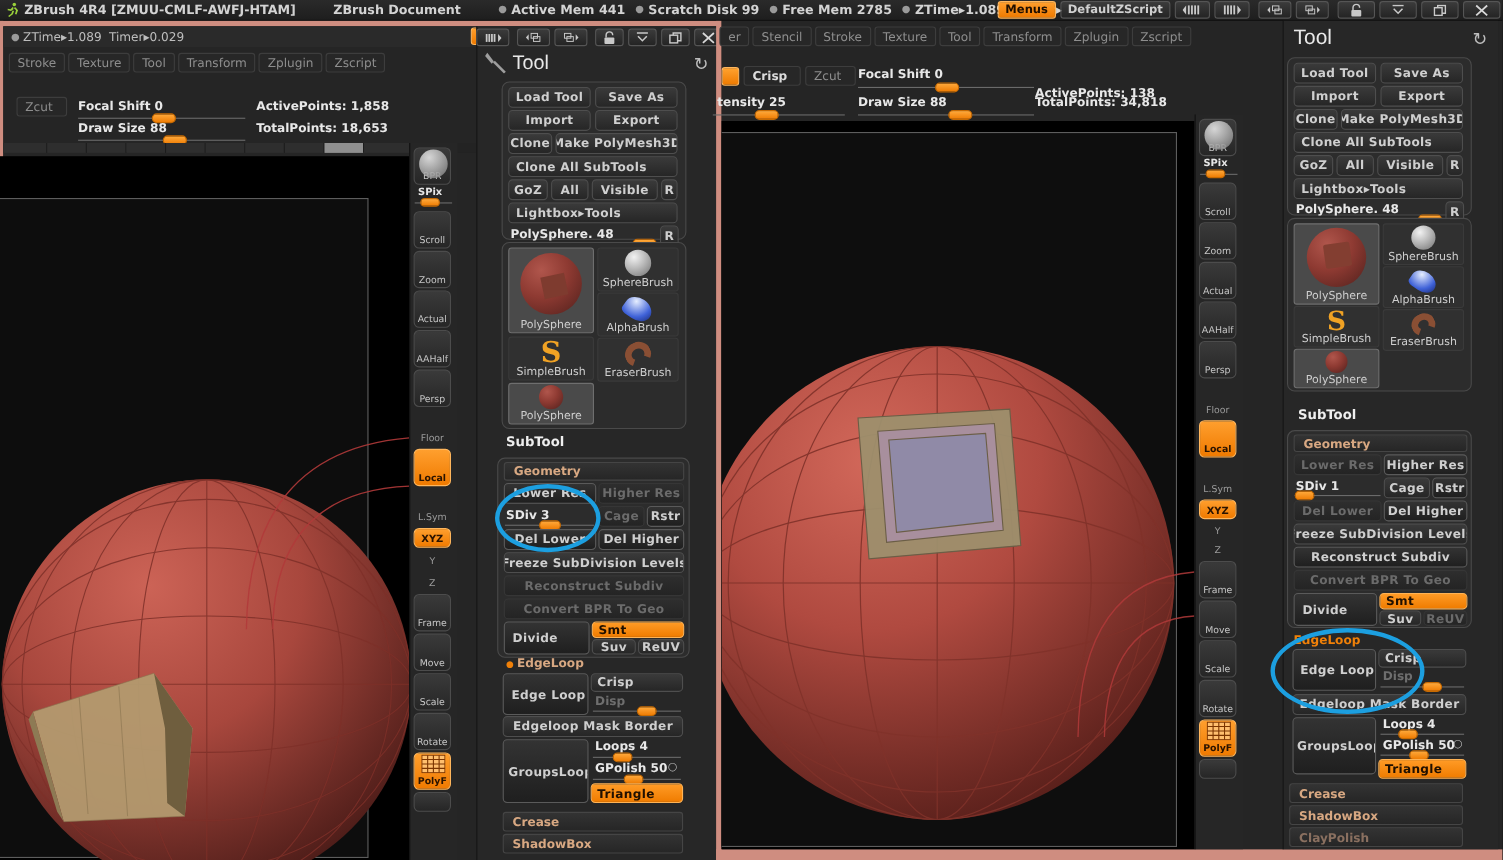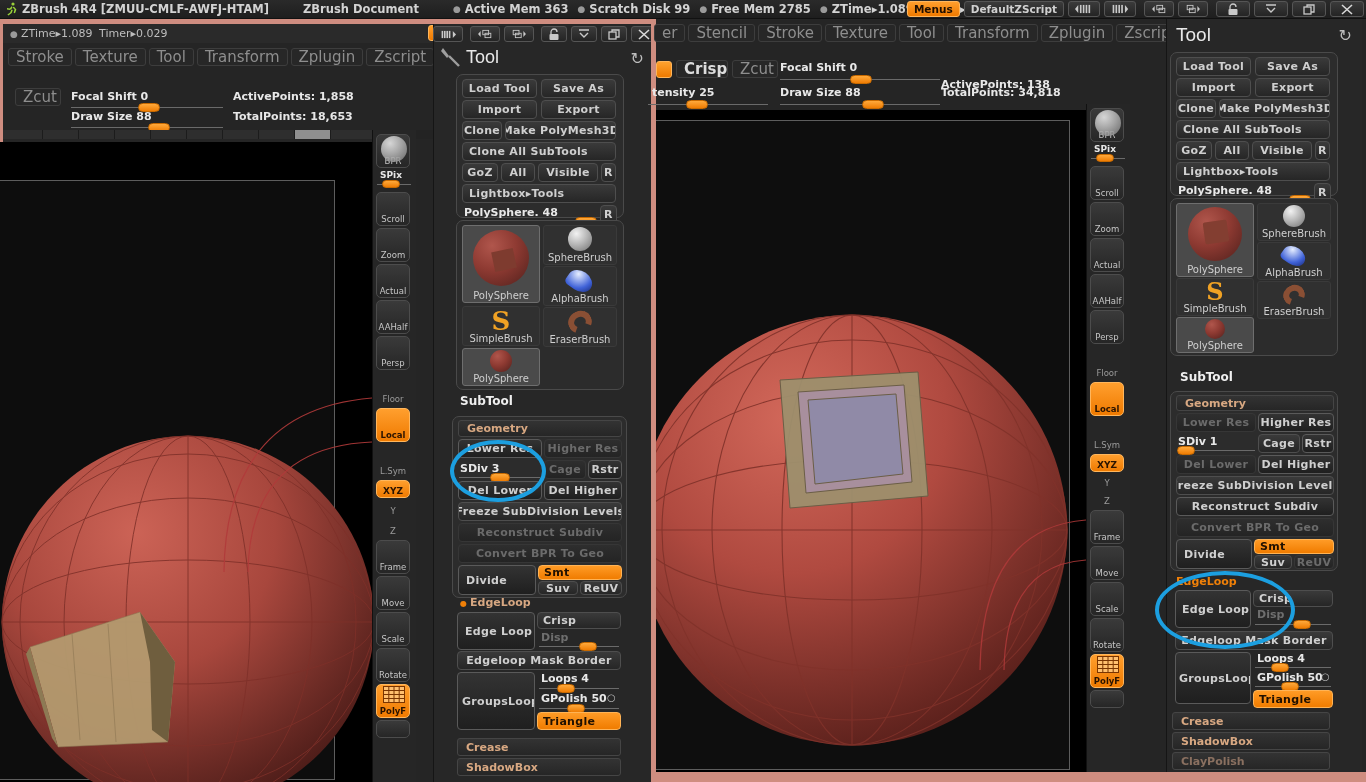--- a/index.html
+++ b/index.html
@@ -79,21 +79,21 @@
   }
   .tbtn.orange { background: linear-gradient(#ff9f2e,#ef7a00); color:#200f00; border-color:#ffb65c; }
 
   
   .salmon { position:absolute; background:#cf8d80; }
 
   
   .menustrip { position:absolute; display:flex; align-items:center; gap:3px; }
   .menuitem {
     height:18px; padding:0 7px; border:1px solid #3d3d3d; border-radius:3px;
-    color:#8e8e8e; font-size:15px; background:#272727;
+    color:#8e8e8e; font-size:11px; background:#272727;
     display:flex; align-items:center; white-space:nowrap;
   }
 
   
   .canvas { position:absolute; background:#000; overflow:hidden; }
   .docframe { position:absolute; border:1px solid #5d5d5d; }
 
   
   .vstrip { position:absolute; width:40px; background:#232323; border-left:1px solid #111; }
   .vbtn {
@@ -153,21 +153,21 @@
         <circle cx="8" cy="2" r="1.6"></circle>
         <path d="M7 4 L4.5 6.5 L2 6 L2 7.4 L5 8 L7.2 6.3 Z"></path>
         <path d="M7.4 5.2 L9.6 7.4 L8.6 10.8 L10 11.2 L11.4 7.4 L9 4.7 Z"></path>
         <path d="M6.4 7.6 L5.2 10.4 L2.4 12.6 L3.4 13.4 L6.7 11 L7.8 8 Z"></path>
       </g>
         </svg>
     </div>
     <span class="tb-text">ZBrush 4R4 [ZMUU-CMLF-AWFJ-HTAM]</span>
     <span class="tb-text" style="margin-left:34px;">ZBrush Document</span>
     <span class="dot" style="margin-left:34px;margin-right:4px;">●</span>
-    <span class="tb-text">Active Mem 363</span>
+    <span class="tb-text">Active Mem 441</span>
     <span class="dot" style="margin:0 4px 0 9px;">●</span>
     <span class="tb-text">Scratch Disk 99</span>
     <span class="dot" style="margin:0 4px 0 9px;">●</span>
     <span class="tb-text">Free Mem 2785</span>
     <span class="dot" style="margin:0 4px 0 9px;">●</span>
     <span class="tb-text">ZTime▸1.089</span>
     <span class="tb-text" style="margin-left:9px;">Timer▸0.029</span>
 
     <div id="titlebar-right">
       <div class="tbtn orange">Menus</div>

